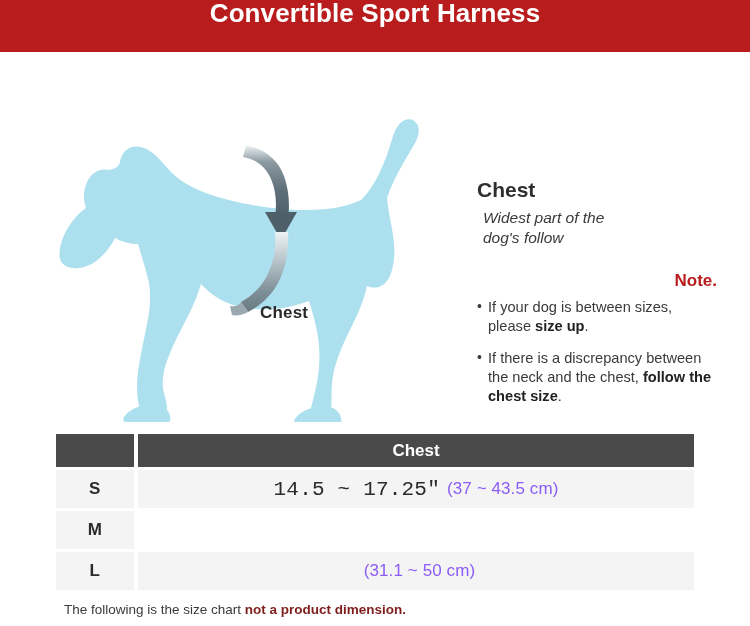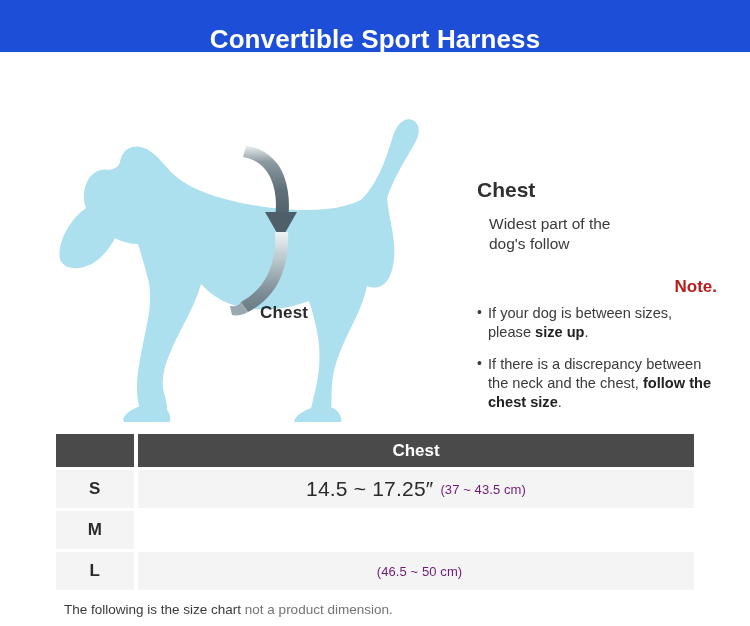--- a/index.html
+++ b/index.html
@@ -16,23 +16,23 @@
     color: #2b2b2b;
     -webkit-font-smoothing: antialiased;
   }
 
   
   .header-bar {
     position: absolute;
     left: 0; top: 0;
     width: 750px;
     height: 52px;
-    background: #1d4ed8;
+    background: #b91c1c;
     display: flex;
-    align-items: flex-end;
+    align-items: flex-start;
     justify-content: center;
   }
   .header-title {
     color: #ffffff;
     font-size: 26px;
     font-weight: bold;
     letter-spacing: 0.1px;
     line-height: 1;
   }
 
@@ -67,21 +67,22 @@
     font-size: 21px;
     font-weight: bold;
     color: #2f2f2f;
     margin: 0 0 3px 0;
     line-height: 1.15;
   }
   .info-sub {
     font-size: 15.5px;
     line-height: 1.27;
     color: #3a3a3a;
-    margin: 12px;
+    margin: 6px;
+    font-style: italic;
   }
   .note-heading {
     font-size: 17px;
     font-weight: bold;
     color: #b91c1c;
     margin: 25px 0 7px 0;
     line-height: 1.1;
     text-align: right;
   }
   .note-item {
@@ -145,38 +146,39 @@
   .size-label {
     font-size: 17px;
     font-weight: bold;
     color: #2b2b2b;
     letter-spacing: 0.5px;
   }
   .meas-inch {
     font-size: 21px;
     color: #2b2b2b;
     letter-spacing: 0.2px;
+    font-family: Liberation Mono, monospace;
   }
   .meas-cm {
-    font-size: 13px;
-    color: #701a75;
+    font-size: 17px;
+    color: #8b5cf6;
     margin-left: 7px;
     letter-spacing: 0.1px;
   }
 
   
   .footnote {
     position: absolute;
     left: 64px;
     top: 602px;
     font-size: 13.5px;
     color: #3a3a3a;
     line-height: 1.2;
   }
-  .footnote b { font-weight: normal; color: #737373; margin-top: 14px; }
+  .footnote b { font-weight: bold; color: #7f1d1d; margin-top: 14px; }
 </style>
 </head>
 <body>
 
 <div class="header-bar">
   <div class="header-title">Convertible Sport Harness</div>
 </div>
 
 <div class="illustration">
   <svg width="410" height="350" viewBox="0 0 410 350" xmlns="http://www.w3.org/2000/svg">
@@ -348,21 +350,21 @@
       <div class="cell size-col">
         <span class="size-label">M</span>
       </div>
     </div>
 
     <div class="tbl-row">
       <div class="cell size-col">
         <span class="size-label">L</span>
       </div>
       <div class="cell chest-col">
-        <span class="meas-cm">(46.5 ~ 50 cm)</span>
+        <span class="meas-cm">(31.1 ~ 50 cm)</span>
       </div>
     </div>
 
   </div>
 </div>
 
 <div class="footnote">
   <span>The following is the size chart </span><b>not a product dimension.</b>
 </div>
 

